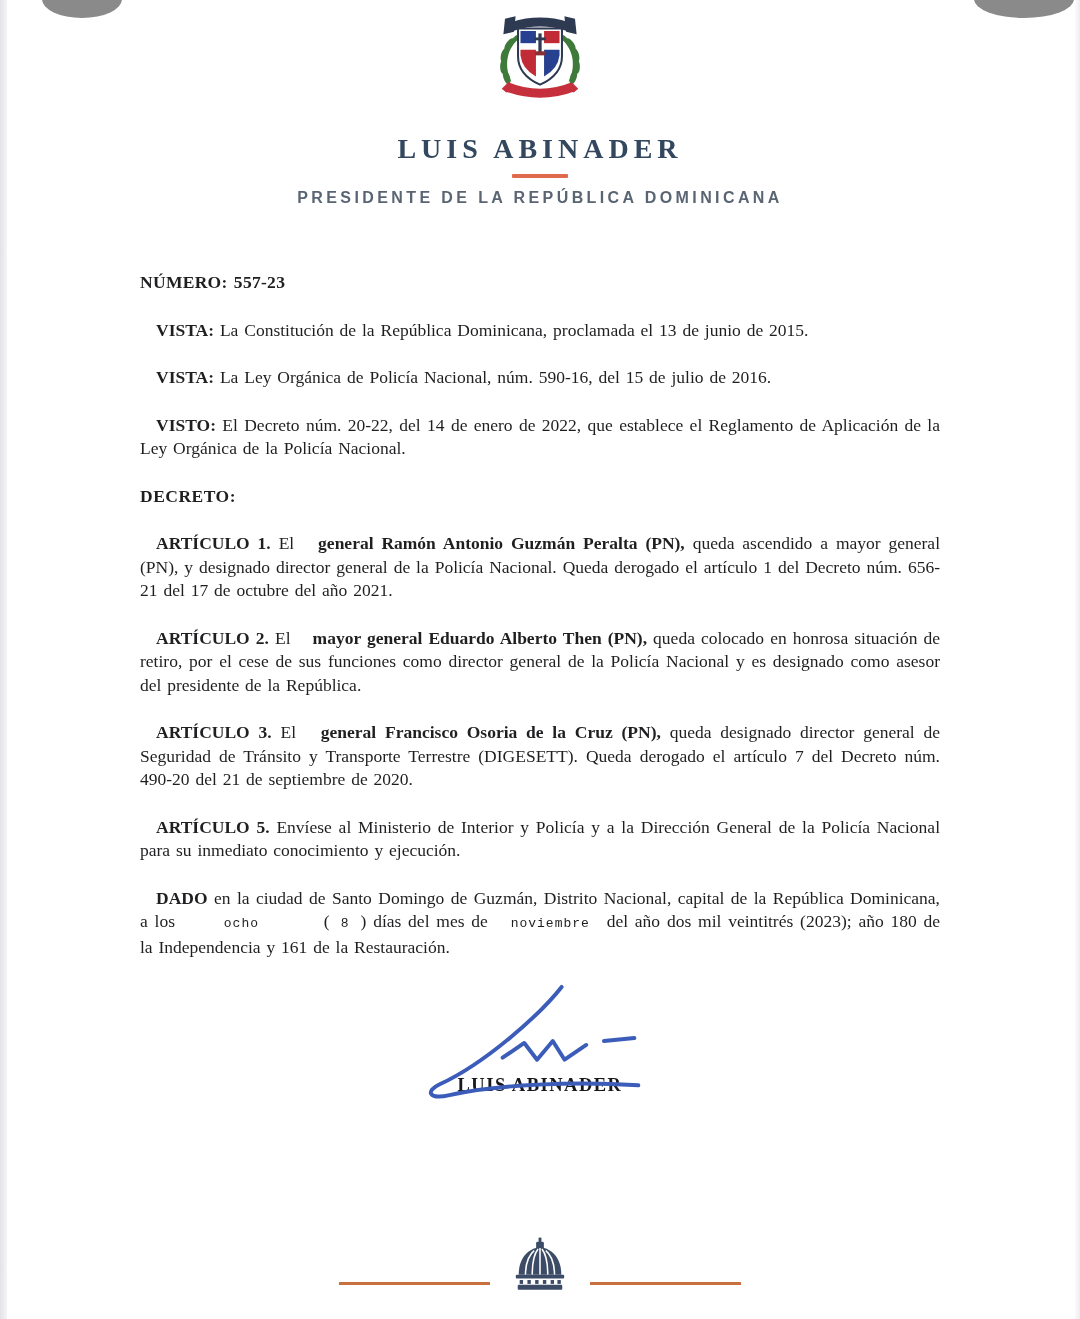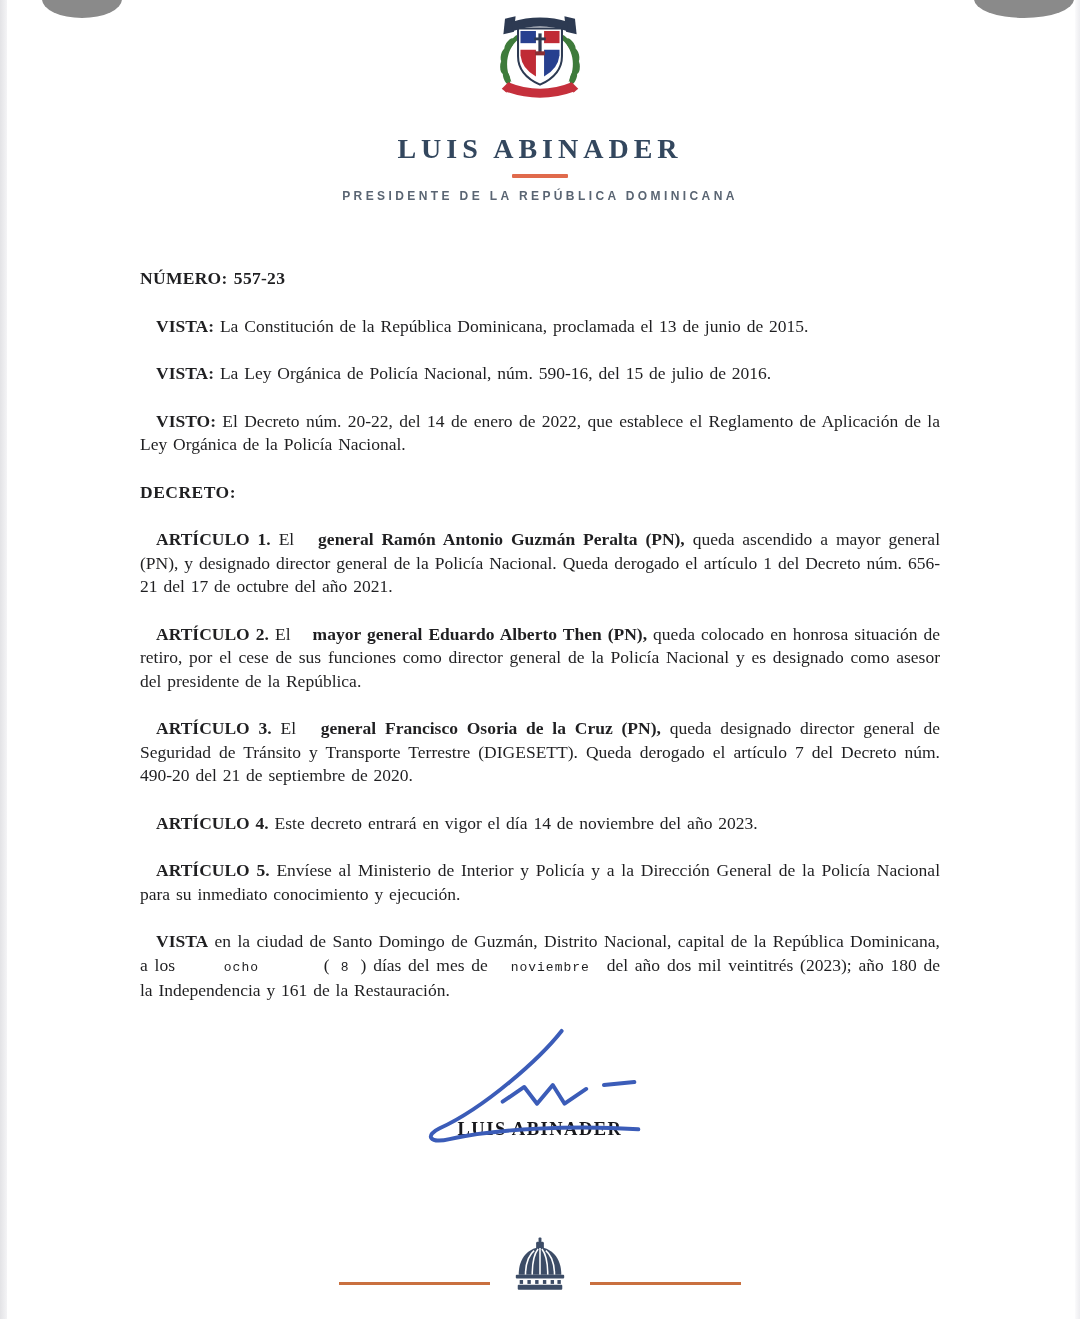--- a/index.html
+++ b/index.html
@@ -35,21 +35,21 @@
     font-size: 28px; font-weight: bold; letter-spacing: 5px;
     color: #33475e;
   }
   .title-divider {
     width: 56px; height: 4px; background: #e06a4c;
     margin: 9px auto 0 auto; border-radius: 1px;
   }
   .pres-subtitle {
     margin-top: 11px;
     font-family: "Liberation Sans", sans-serif;
-    font-size: 12px; font-weight: bold; letter-spacing: 3.4px;
+    font-size: 16px; font-weight: bold; letter-spacing: 3.4px;
     color: #5a6573;
   }
 
   
   .doc-body {
     margin: 64px 140px 0 140px;
     font-size: 17.5px; line-height: 23.5px;
     word-spacing: 1.5px;
   }
   .doc-body p { margin: 0 0 24px 0; text-align: justify; }
@@ -175,32 +175,28 @@
     <span>queda colocado en honrosa situación de retiro, por el cese de sus funciones como director general de la Policía Nacional y es designado como asesor del presidente de la República.</span>
   </p>
 
   <p>
     <span class="lead">ARTÍCULO 3.</span>
     <span>El</span>
     <span class="lead">general Francisco Osoria de la Cruz (PN),</span>
     <span>queda designado director general de Seguridad de Tránsito y Transporte Terrestre (DIGESETT). Queda derogado el artículo 7 del Decreto núm. 490-20 del 21 de septiembre de 2020.</span>
   </p>
 
-  <p>
-    <span class="lead">ARTÍCULO 4.</span>
-    <span>Este decreto entrará en vigor el día 14 de noviembre del año 2023.</span>
-  </p>
 
   <p>
     <span class="lead">ARTÍCULO 5.</span>
     <span>Envíese al Ministerio de Interior y Policía y a la Dirección General de la Policía Nacional para su inmediato conocimiento y ejecución.</span>
   </p>
 
   <p>
-    <span class="lead">VISTA</span>
+    <span class="lead">DADO</span>
     <span>en la ciudad de Santo Domingo de Guzmán, Distrito Nacional, capital de la República Dominicana, a los</span>
     <span class="typed typed-day">ocho</span>
     <span class="paren-group"><span>(</span><span class="typed">8</span><span>)</span></span>
     <span>días del mes de</span>
     <span class="typed typed-month">noviembre</span>
     <span>del año dos mil veintitrés (2023); año 180 de la Independencia y 161 de la Restauración.</span>
   </p>
 </div>
 
 <div class="signature-block">

